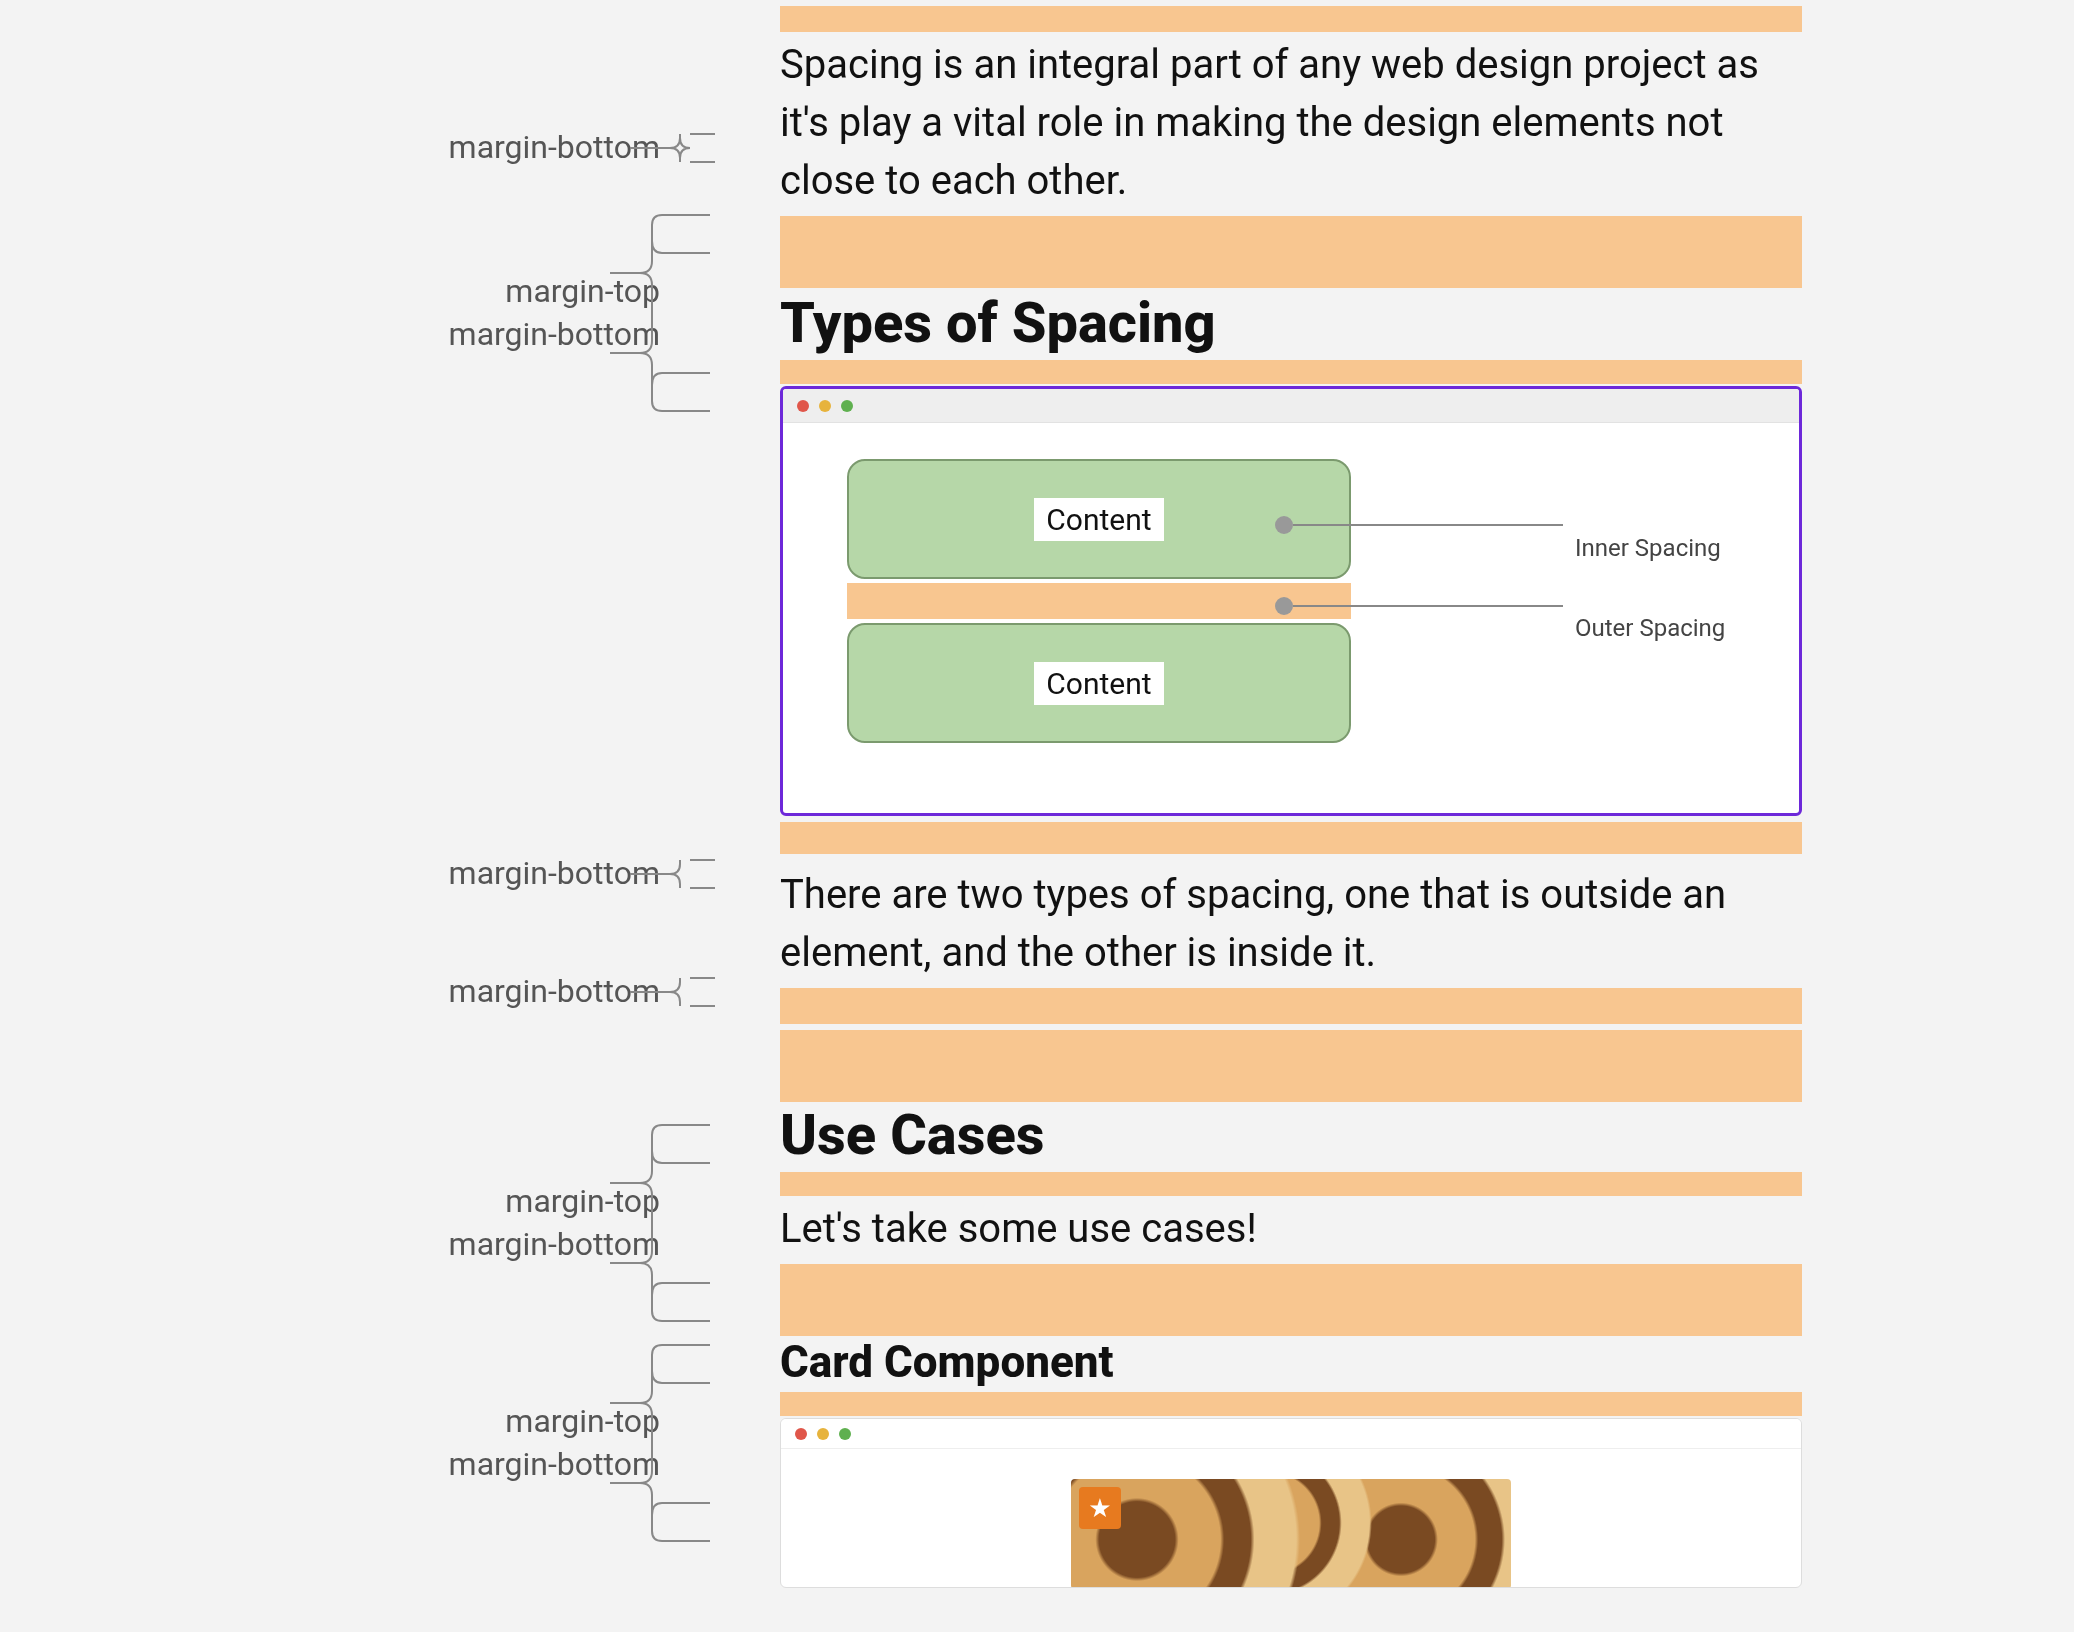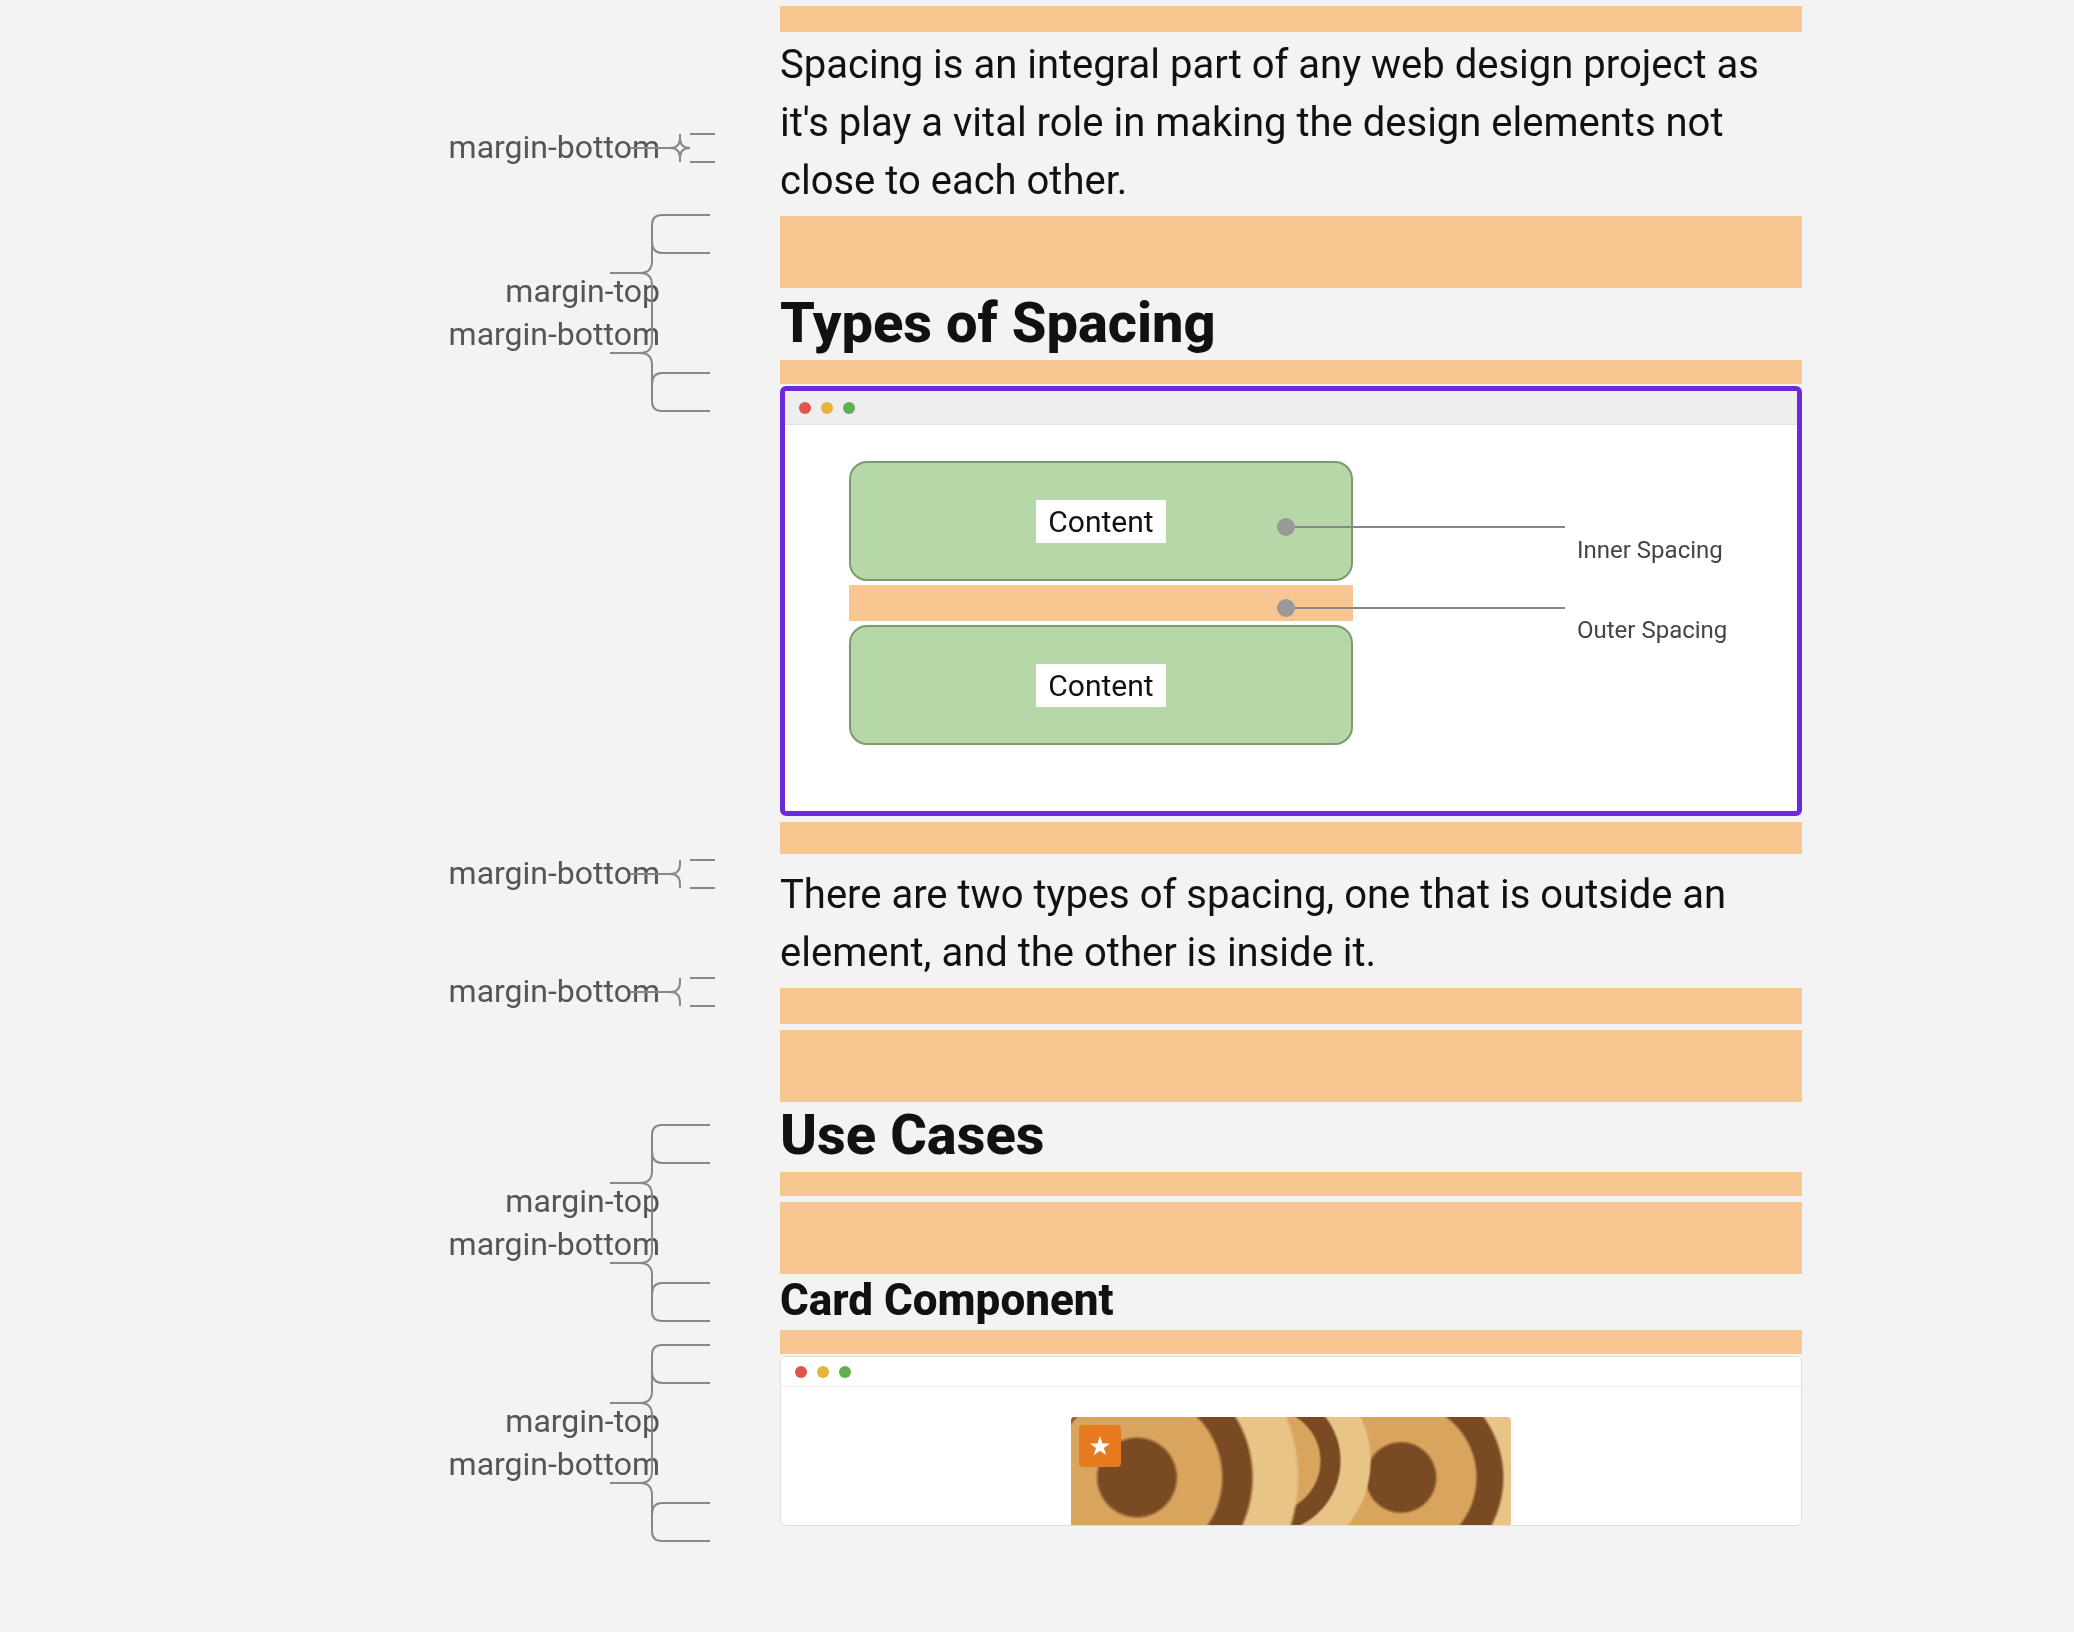--- a/index.html
+++ b/index.html
@@ -22,21 +22,21 @@
 
   h1.article-title { font-size: 74px; font-weight: 800; letter-spacing: -1px; line-height: 1.05; color: #111; }
   h2.article-h2 { font-size: 56px; font-weight: 800; color: #111; }
   h3.article-h3 { font-size: 44px; font-weight: 800; color: #111; }
   p.article-p { font-size: 40px; line-height: 1.45; color: #111; }
 
   .peach { background: #f8c690; }
 
   .browser {
     background: #fff;
-    border: 5px solid #6d28d9;
+    border: 3px solid #6d28d9;
     border-radius: 6px;
     overflow: hidden;
   }
   .browser .chrome {
     background: #eee;
     height: 34px;
     display: flex;
     align-items: center;
     padding: 0 14px;
     gap: 10px;
@@ -199,20 +199,21 @@
 
     <div class="peach" style="height:36px; margin-top:6px;"></div>
 
 
     <div class="peach" style="height:72px; margin-top:6px;"></div>
 
     <h2 class="article-h2">Use Cases</h2>
 
     <div class="peach" style="height:24px; margin-top:4px;"></div>
 
+    <p class="article-p" style="margin-top:4px;">Let's take some use cases!</p>
 
     <div class="peach" style="height:72px; margin-top:6px;"></div>
 
     <h3 class="article-h3">Card Component</h3>
 
     <div class="peach" style="height:24px; margin-top:4px;"></div>
 
     <div class="card-window" style="margin-top:2px; height:170px;">
       <div class="chrome2">
         <span class="dot red"></span>

